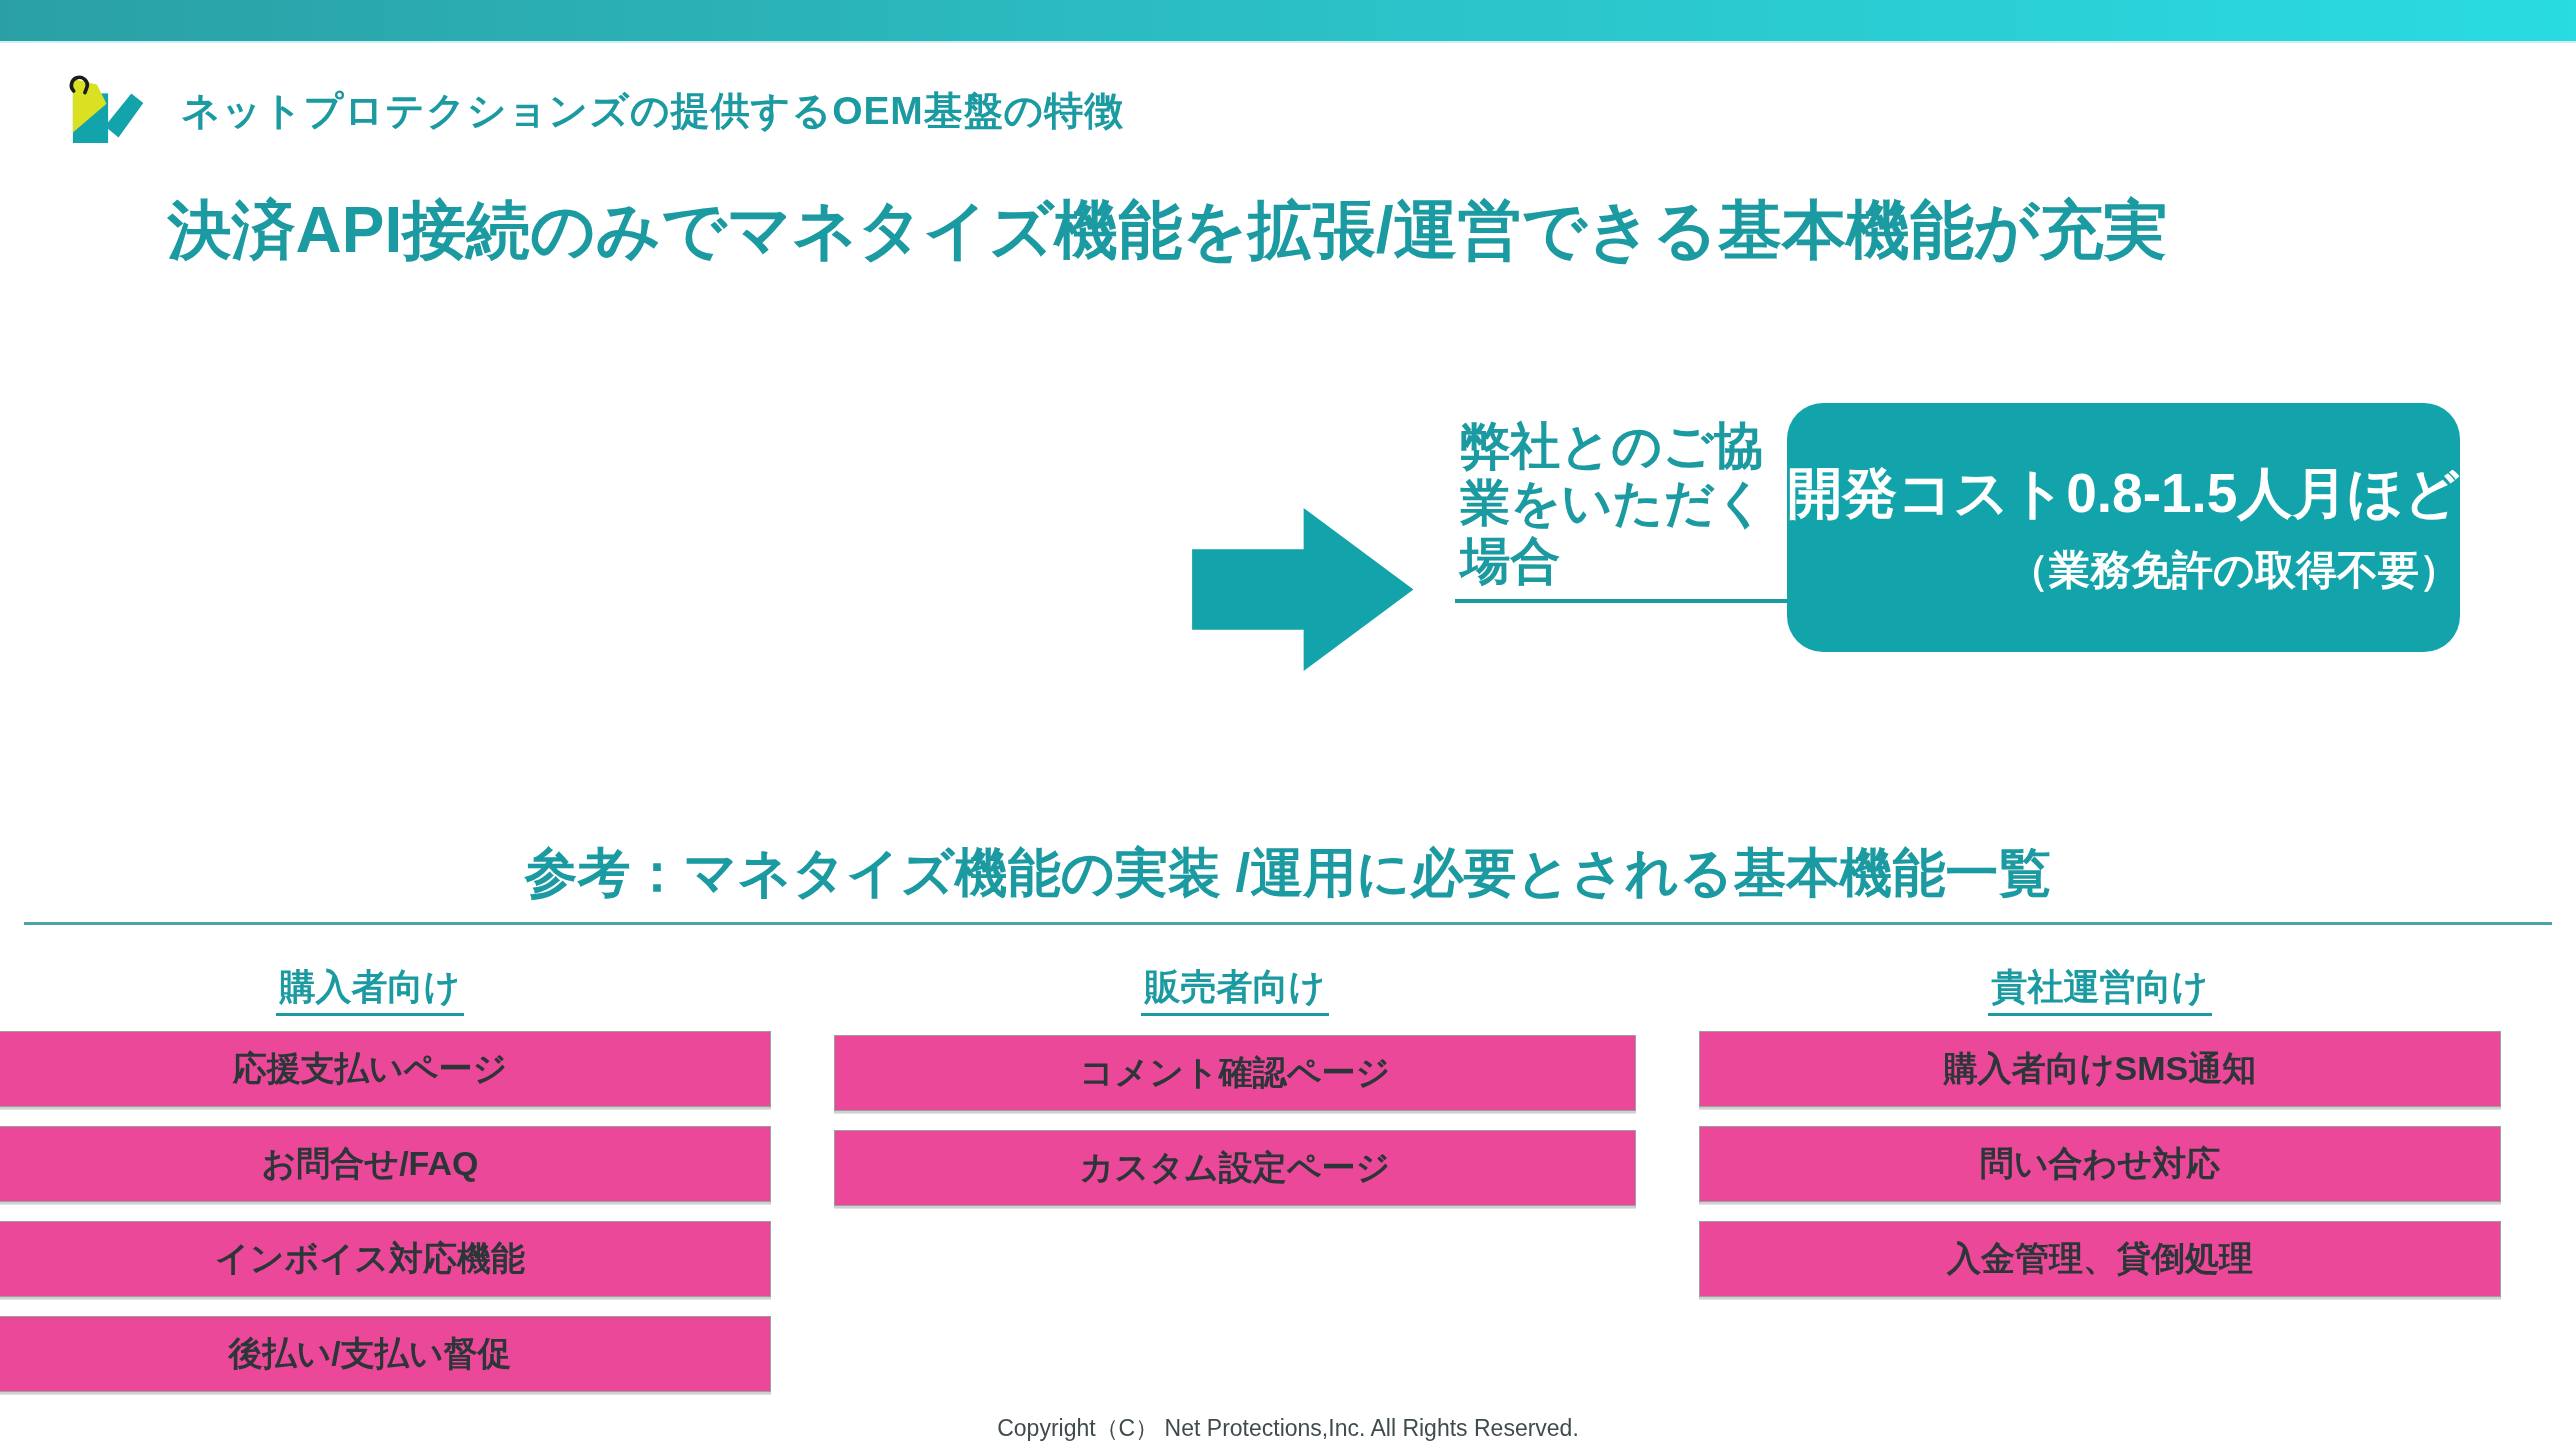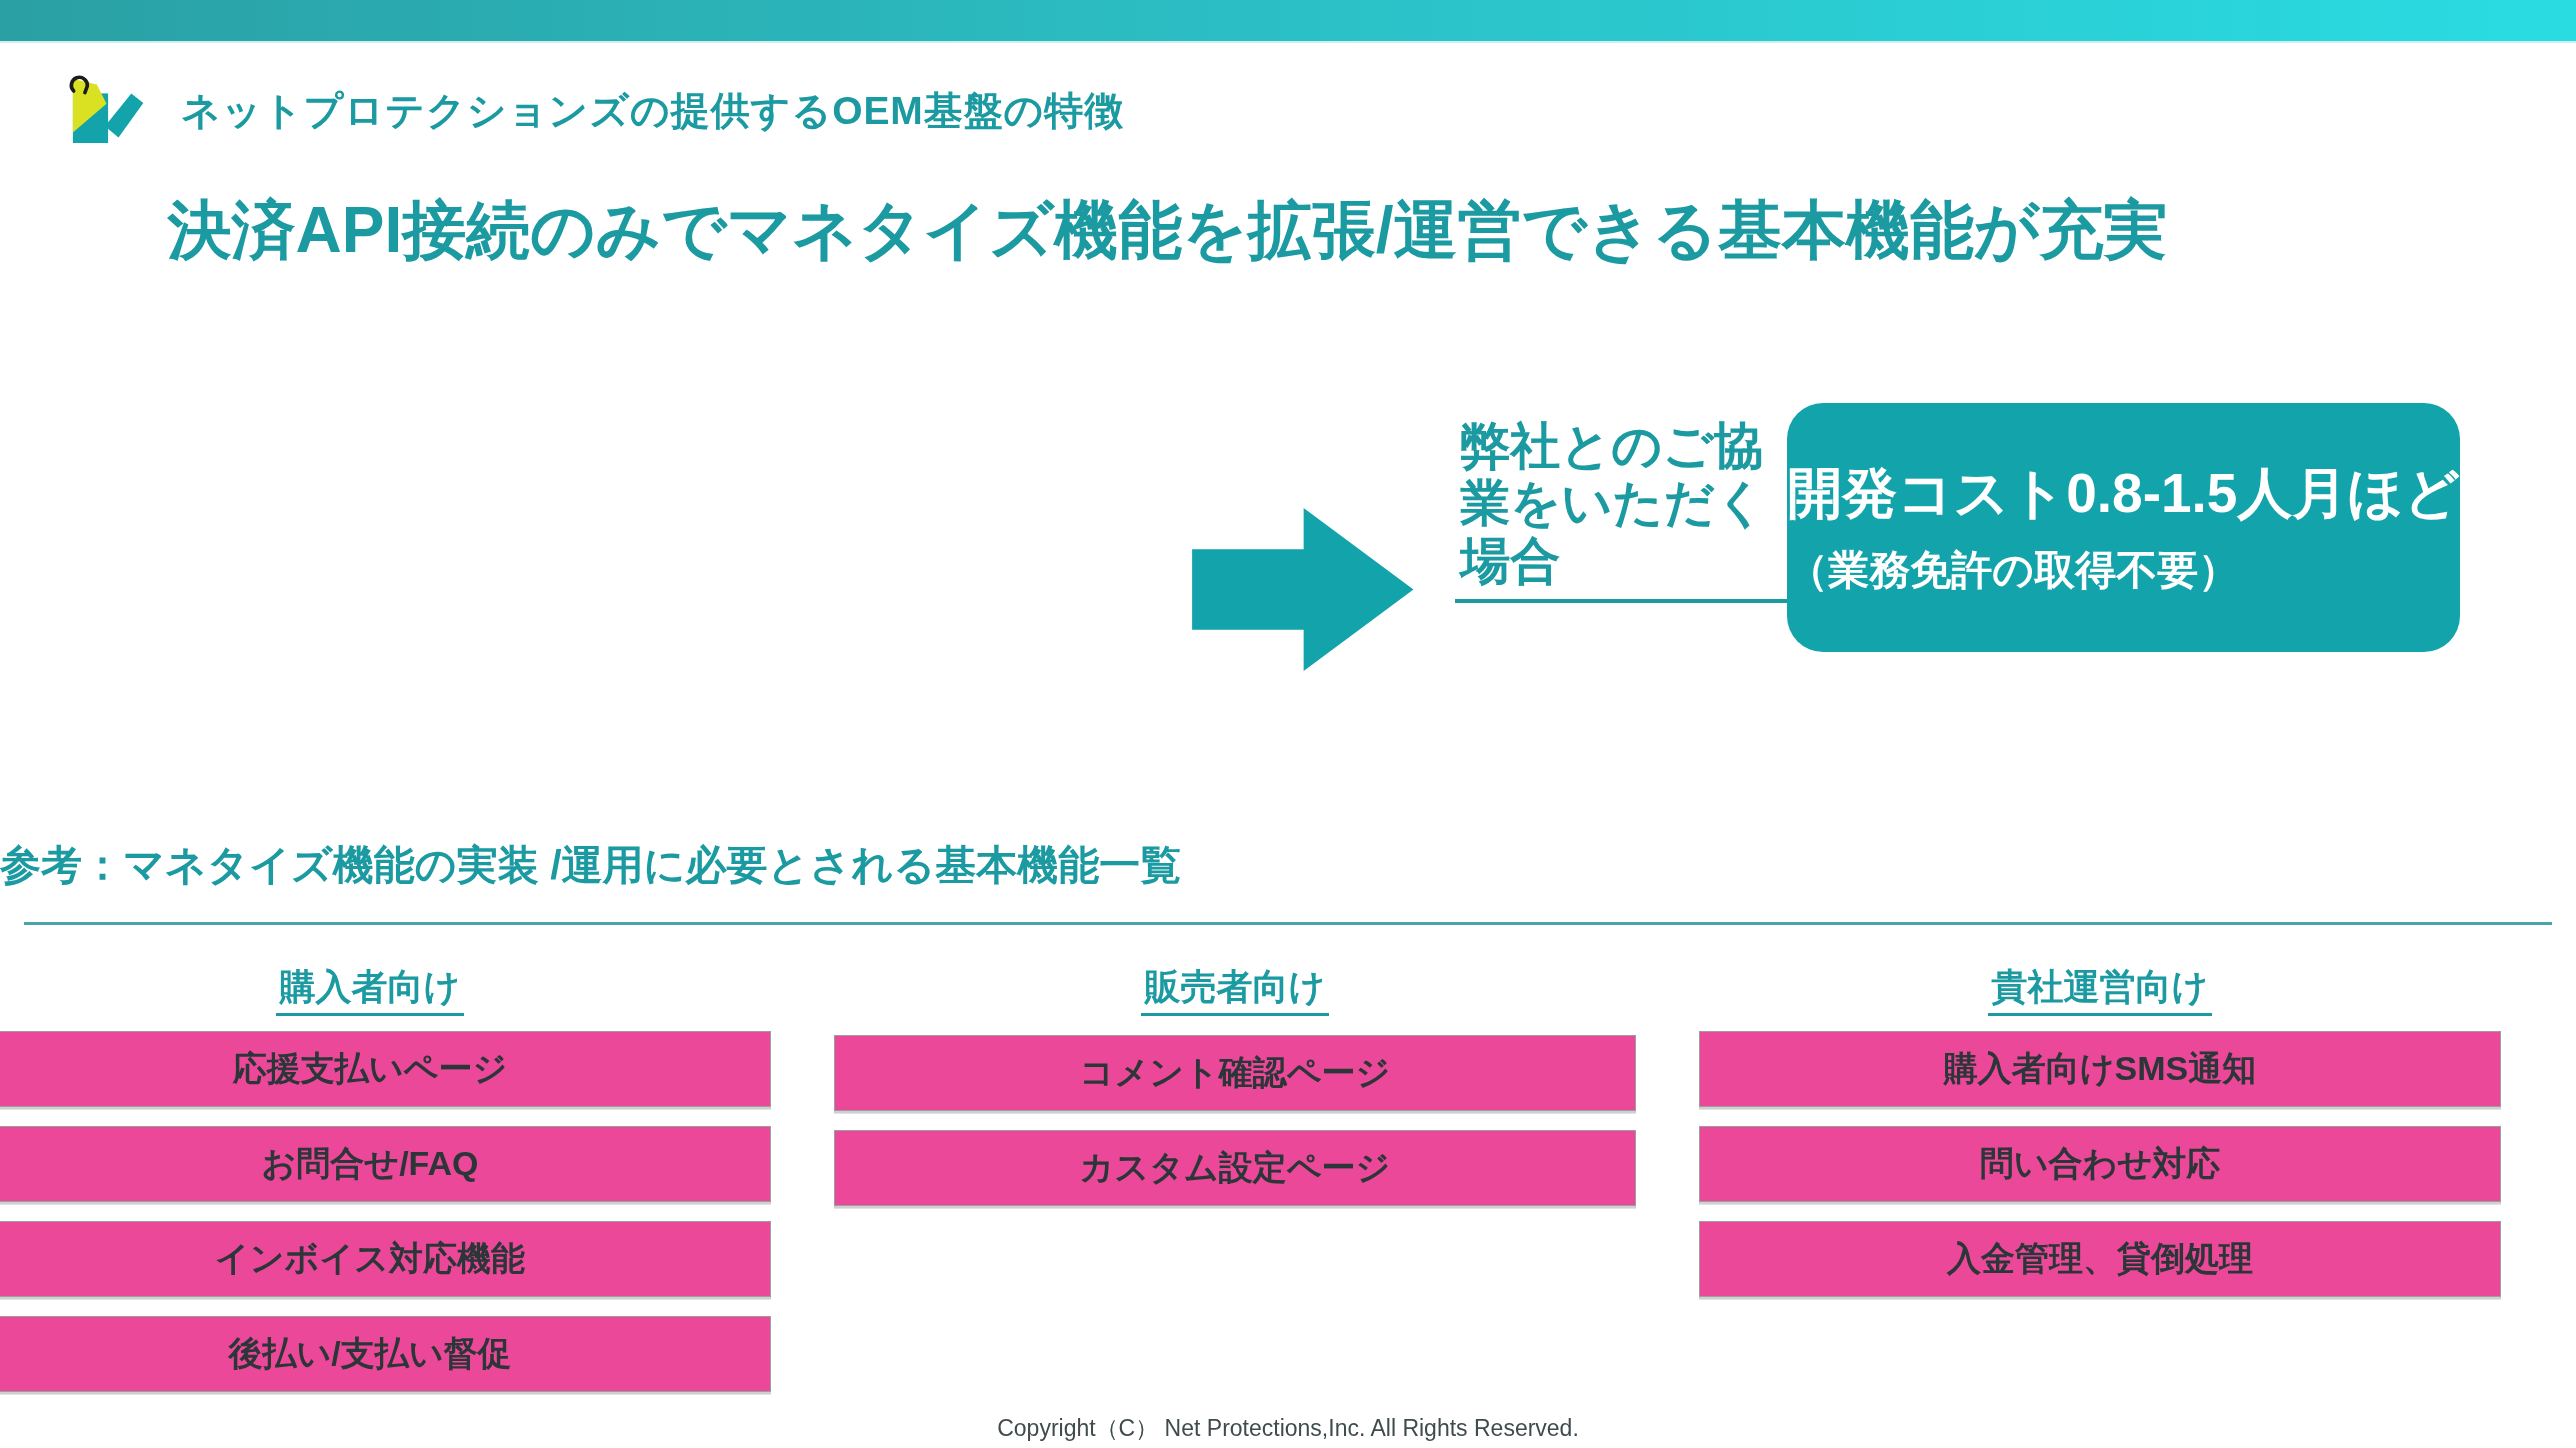--- a/index.html
+++ b/index.html
@@ -22,27 +22,27 @@
 
   
   .cmp-left{position:absolute;left:137px;top:369px;width:1039px;display:flex;flex-direction:column;align-items:center;}
   .cmp-right{position:absolute;left:1455px;top:369px;width:1005px;display:flex;flex-direction:row;align-items:center;}
   .cmp-heading{display:inline-block;font-size:50px;font-weight:bold;color:#1b9aa1;
     border-bottom:4.3px solid #1b9aa1;padding:0 5.2px 8.6px 5.2px;line-height:1.15;}
   .cmp-cost{margin-top:86px;font-size:58px;font-weight:bold;color:#1b9aa1;white-space:nowrap;}
   .cmp-note{margin-top:8.6px;font-size:43px;font-weight:bold;color:#1b9aa1;white-space:nowrap;}
   .arrow{position:absolute;left:1192px;top:508px;width:225px;height:163px;display:block;}
   .teal-box{margin-top:34px;width:1005px;height:249px;background:#13a3aa;border-radius:36px;
-    display:flex;flex-direction:column;align-items:flex-start;justify-content:center;gap:12px;}
+    display:flex;flex-direction:column;align-items:flex-end;justify-content:center;gap:12px;}
   .box-cost{font-size:55px;font-weight:bold;color:#ffffff;white-space:nowrap;}
   .box-note{font-size:41px;font-weight:bold;color:#ffffff;white-space:nowrap;}
 
   
-  .ref-title{position:absolute;left:0;top:838px;width:2576px;
-    font-size:41px;font-weight:bold;color:#1b9aa1;}
+  .ref-title{position:absolute;left:0;top:838px;width:2576px;text-align:center;
+    font-size:53px;font-weight:bold;color:#1b9aa1;}
   .ref-rule{position:absolute;left:24px;top:922px;width:2528px;height:2.6px;background:#4aa3a8;}
 
   .ref-col{position:absolute;top:966px;width:696px;display:flex;flex-direction:column;align-items:center;}
   .col1{left:22px;} .col2{left:887px;} .col3{left:1752px;}
   .ref-col-heading{display:inline-block;font-size:36px;font-weight:bold;color:#1b9aa1;
     border-bottom:3.4px solid #1b9aa1;padding:0 3.4px 5.2px 3.4px;line-height:1.15;}
   .feature-box{box-sizing:border-box;width:802px;height:76px;margin-top:19px;background:#ec4899;
     border:1.7px solid #9b9fa0;box-shadow:0 2.6px 0 rgba(150,150,150,0.45);
     display:flex;align-items:center;justify-content:center;
     font-size:34px;font-weight:bold;color:#2c3638;white-space:nowrap;}

